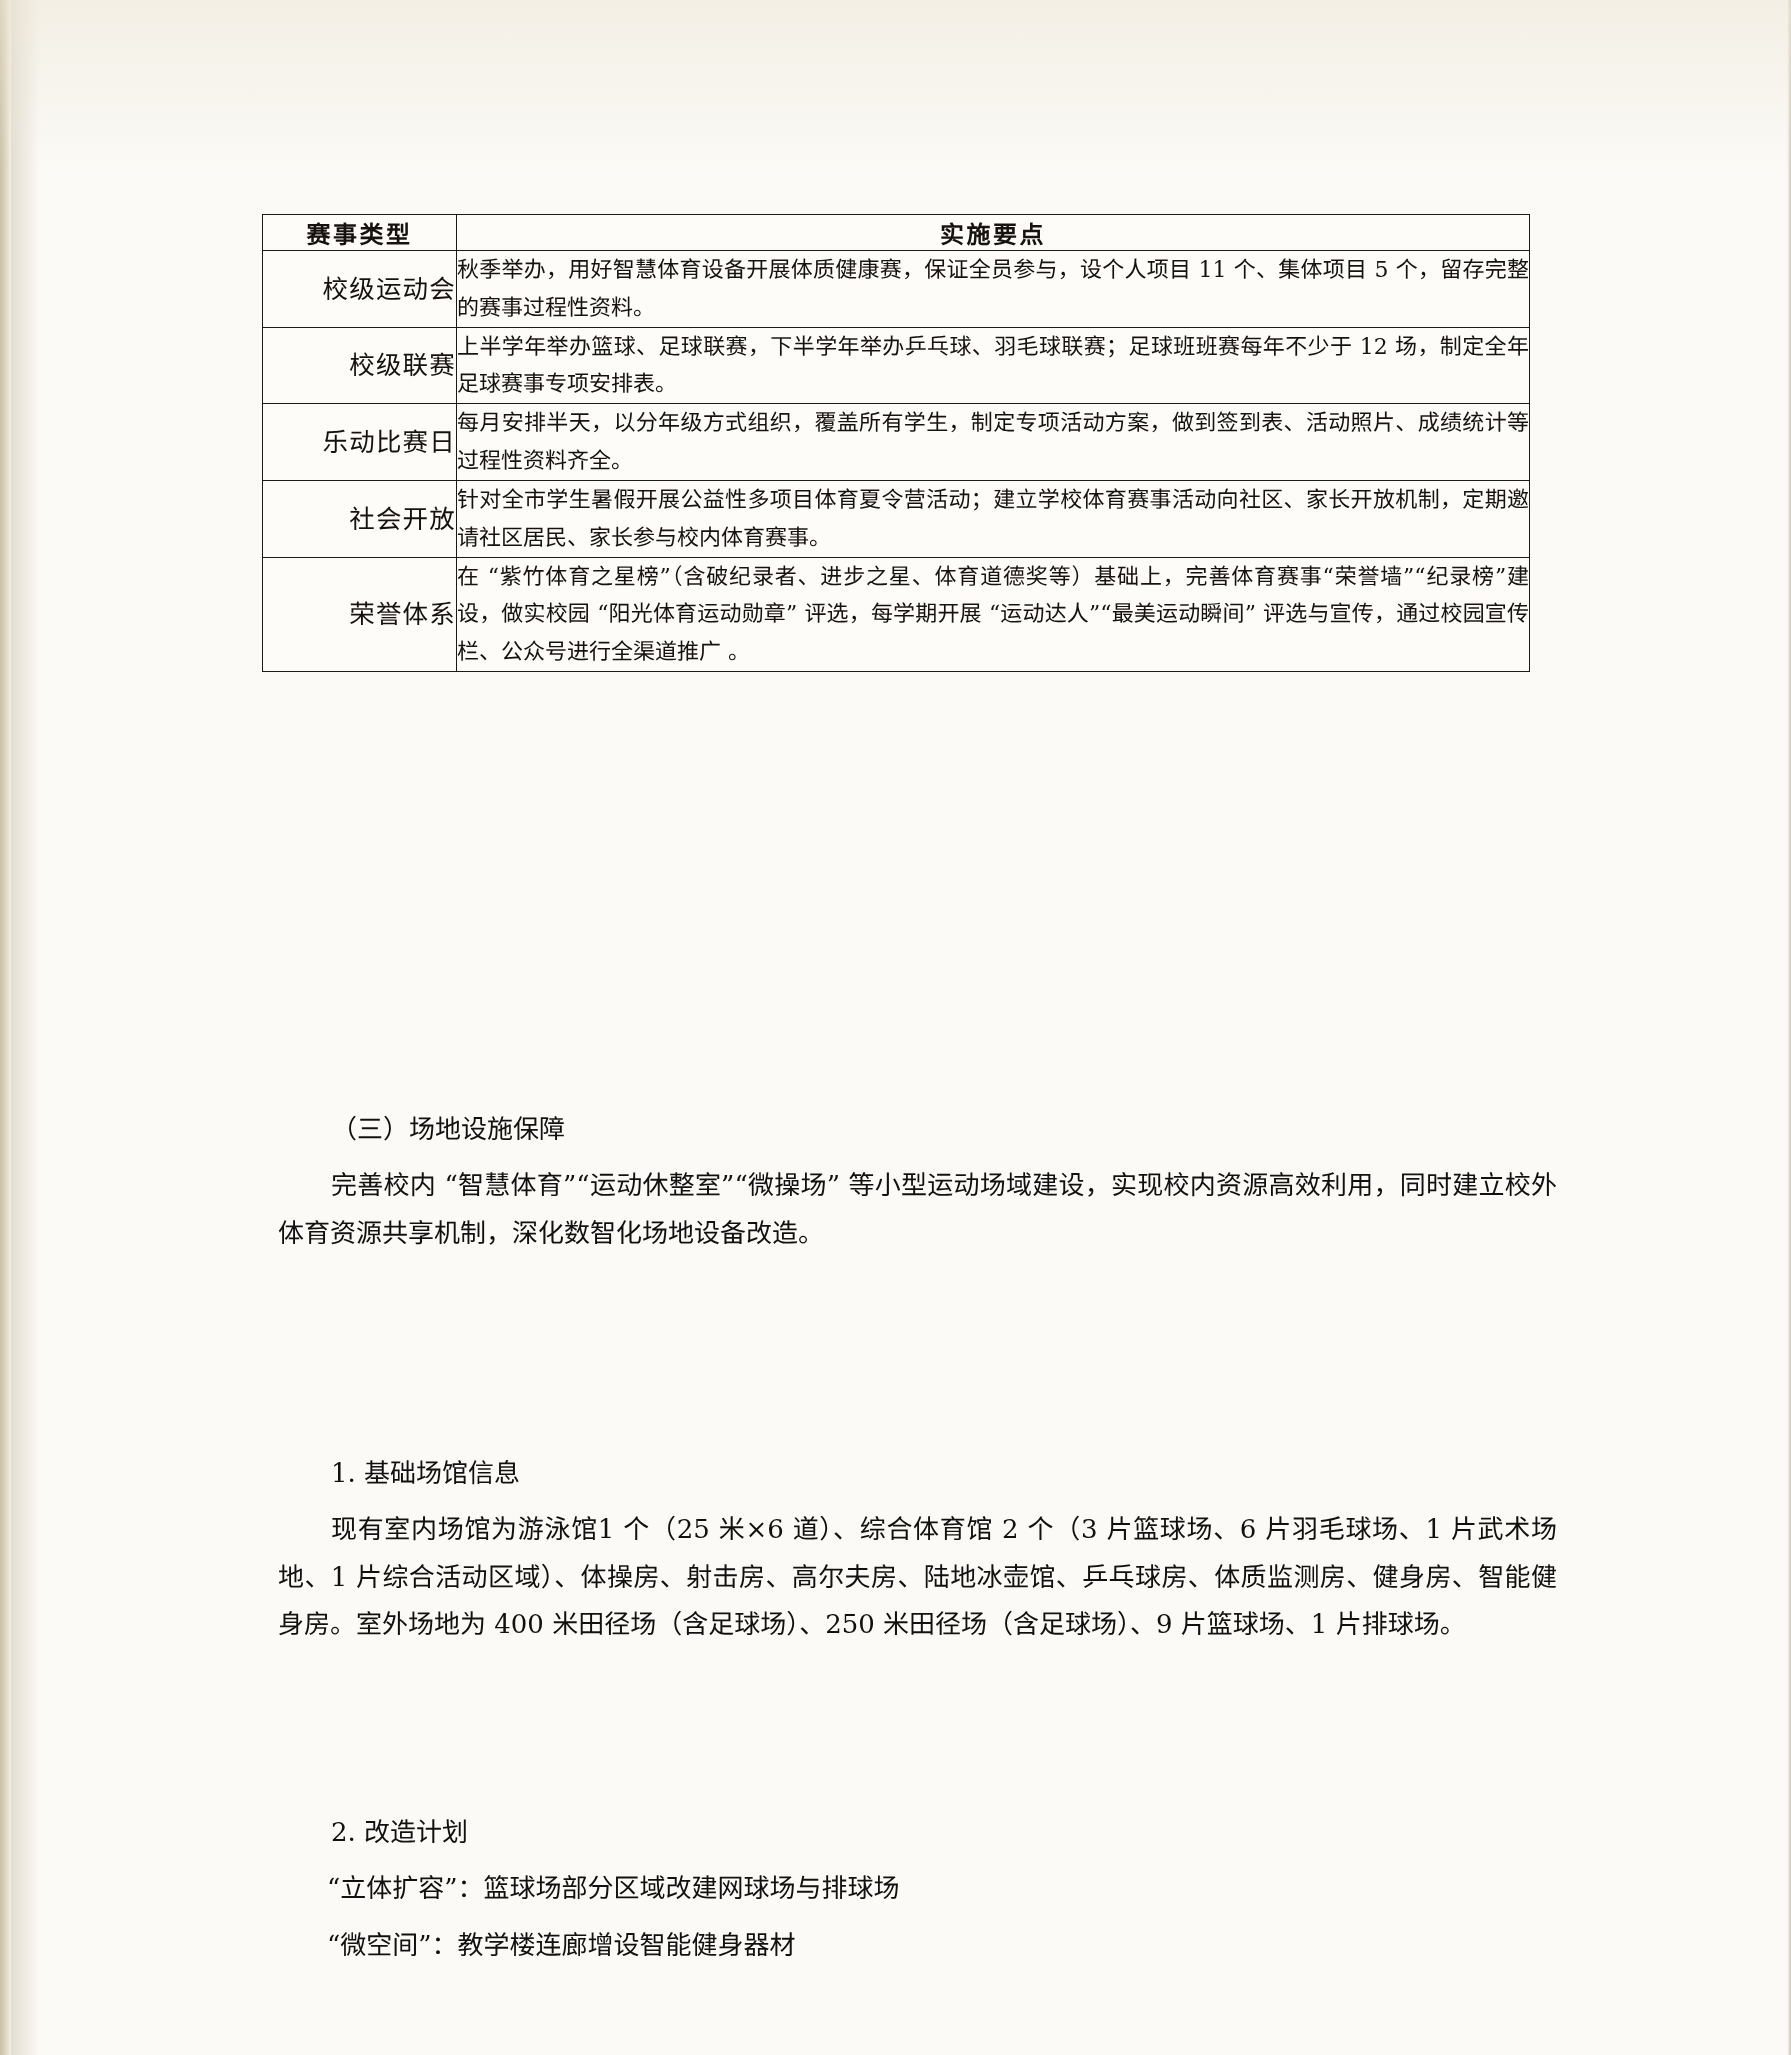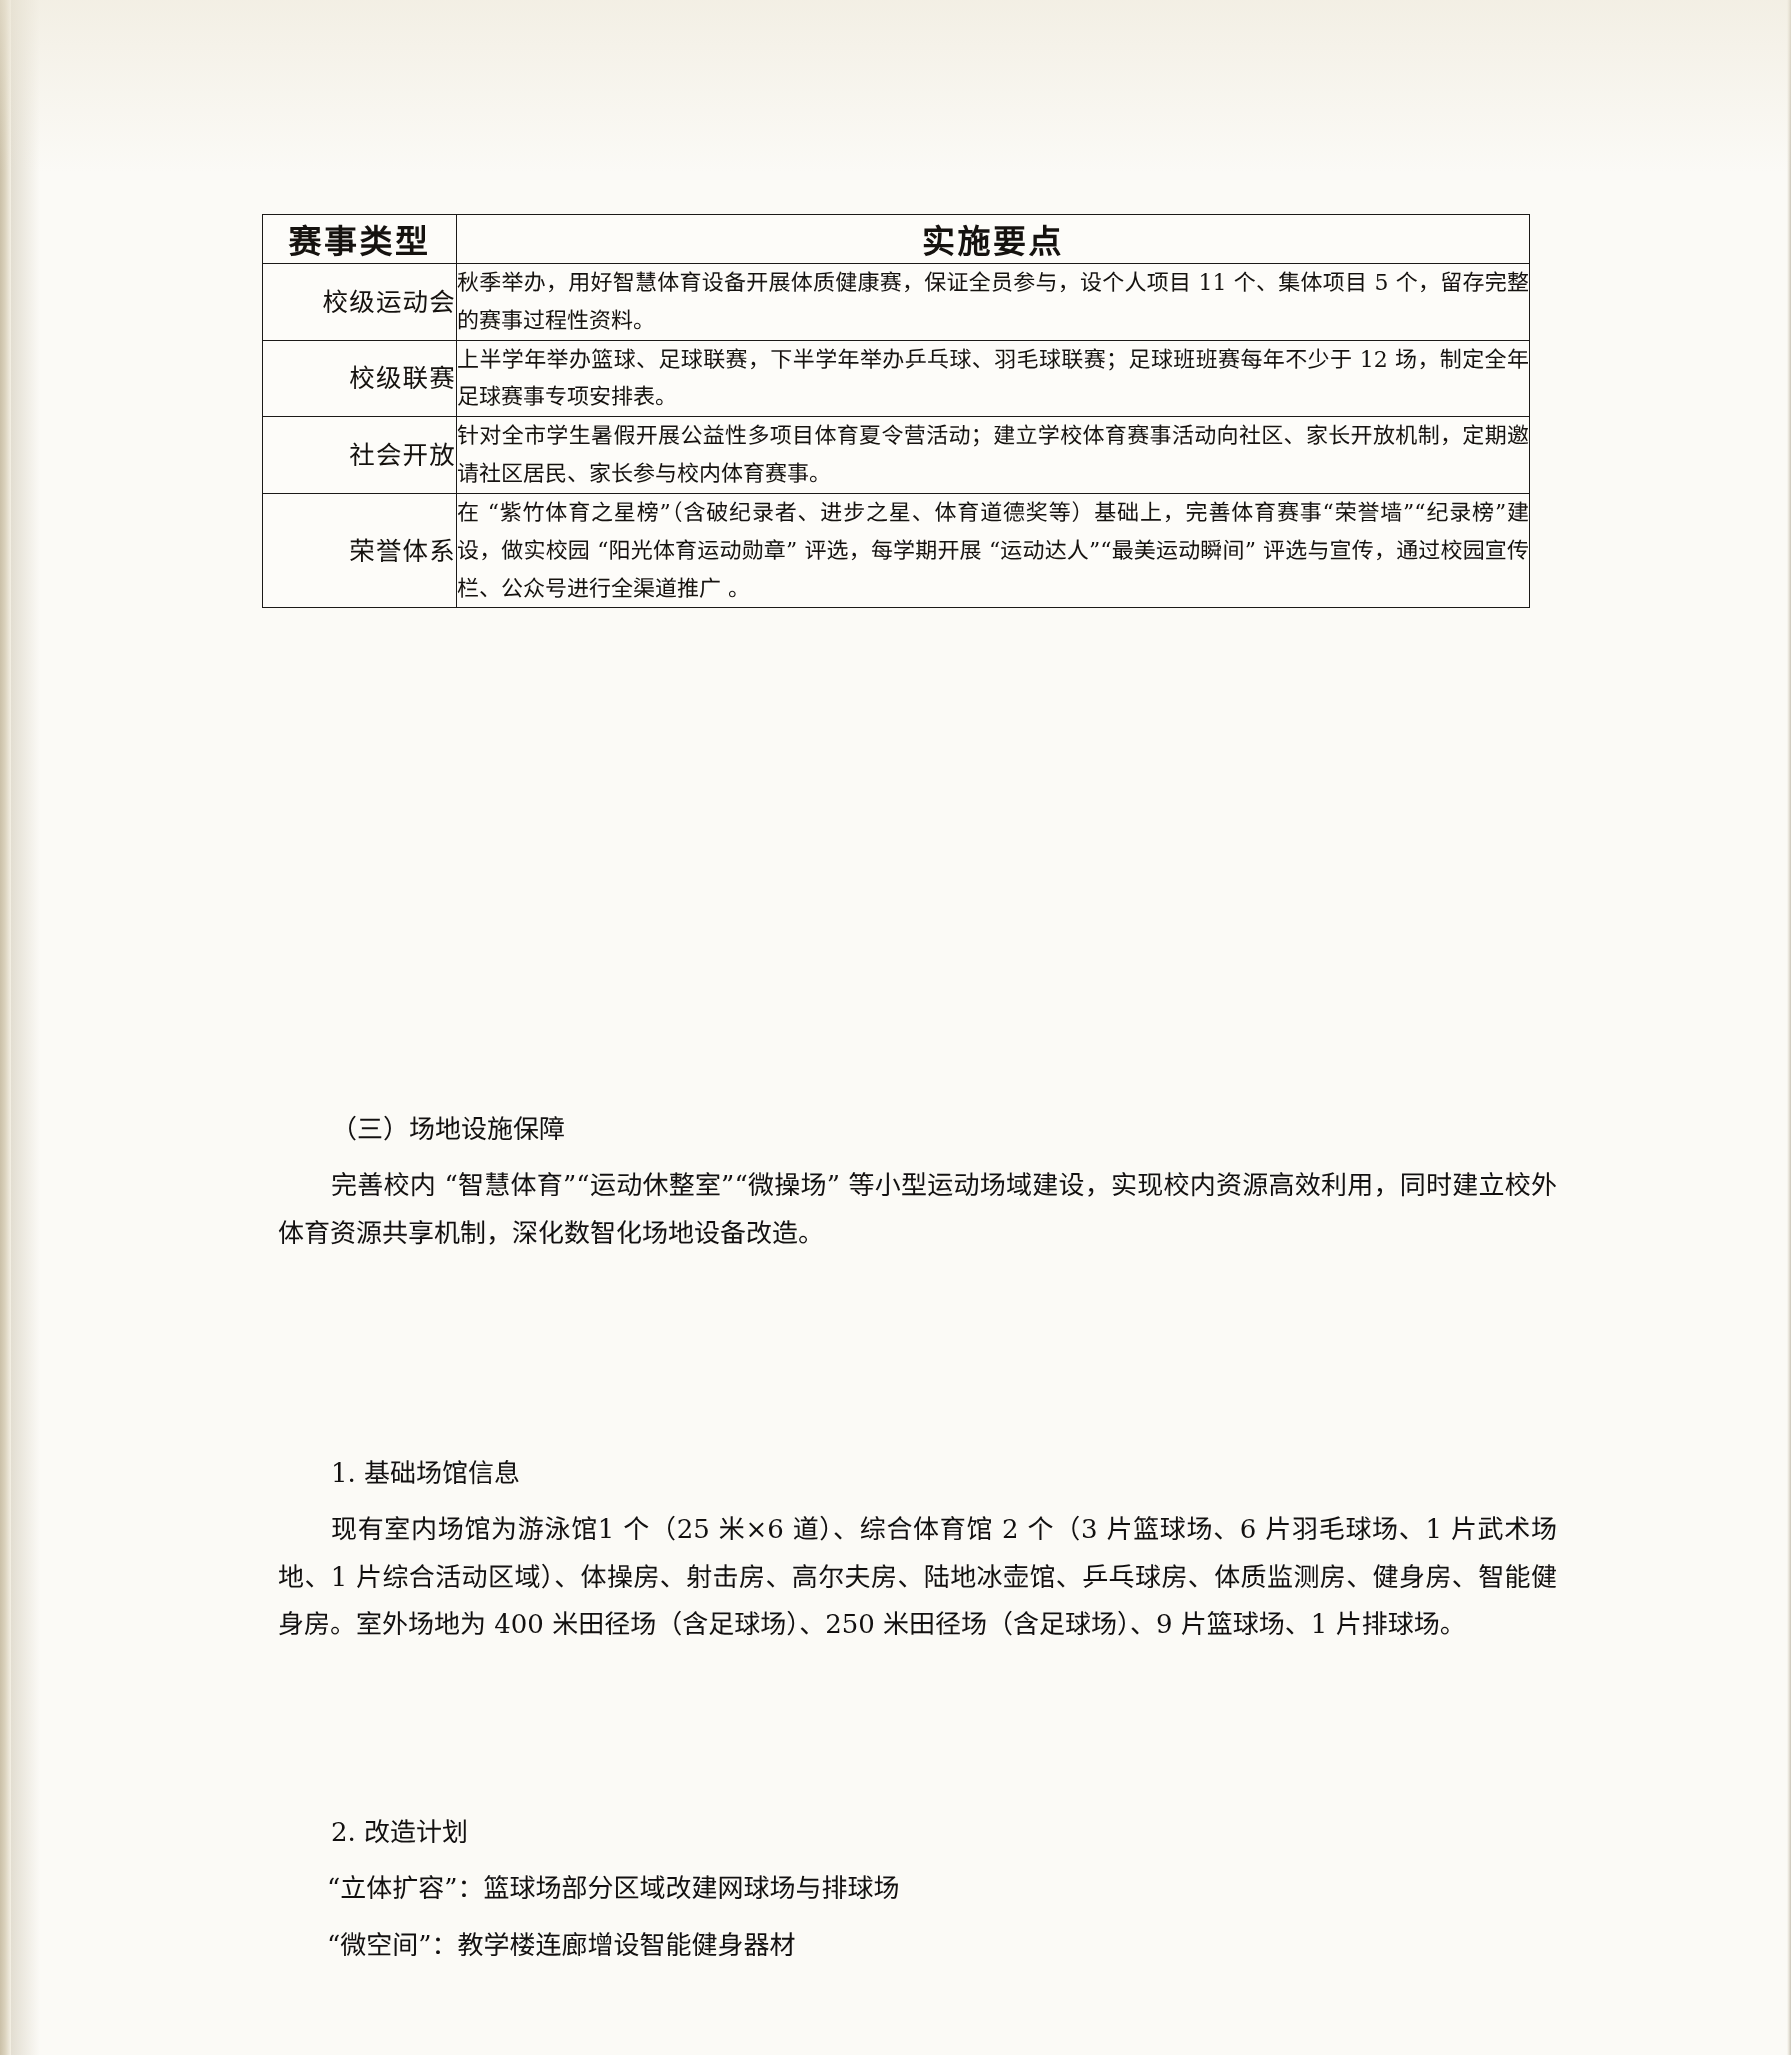--- a/index.html
+++ b/index.html
@@ -66,21 +66,21 @@
     border: 1.6px solid #1c1a18;
     padding: 0;
     vertical-align: middle;
     color: #15120f;
   }
   .col-type  { width: 194px; }
   .col-point { width: 1073px; }
 
   .th-cell {
     text-align: center;
-    font-size: 33px;
+    font-size: 24px;
     font-weight: 700;
     letter-spacing: 2.5px;
     padding: 14px 0 15px;
     font-family: "DejaVu Serif", "Liberation Serif", serif;
   }
   .type-cell {
     text-align: right;
     font-size: 25.5px;
     letter-spacing: 1.2px;
     padding: 4.1px 3.3px;
@@ -140,20 +140,24 @@
     <tbody>
       <tr>
         <td class="type-cell">校级运动会</td>
         <td class="point-cell">秋季举办，用好智慧体育设备开展体质健康赛，保证全员参与，设个人项目 11 个、集体项目 5 个，留存完整的赛事过程性资料。</td>
       </tr>
       <tr>
         <td class="type-cell">校级联赛</td>
         <td class="point-cell">上半学年举办篮球、足球联赛，下半学年举办乒乓球、羽毛球联赛；足球班班赛每年不少于 12 场，制定全年足球赛事专项安排表。</td>
       </tr>
       <tr>
+        <td class="type-cell">乐动比赛日</td>
+        <td class="point-cell">每月安排半天，以分年级方式组织，覆盖所有学生，制定专项活动方案，做到签到表、活动照片、成绩统计等过程性资料齐全。</td>
+      </tr>
+      <tr>
         <td class="type-cell">社会开放</td>
         <td class="point-cell">针对全市学生暑假开展公益性多项目体育夏令营活动；建立学校体育赛事活动向社区、家长开放机制，定期邀请社区居民、家长参与校内体育赛事。</td>
       </tr>
       <tr>
         <td class="type-cell">荣誉体系</td>
         <td class="point-cell">在 “紫竹体育之星榜”（含破纪录者、进步之星、体育道德奖等）基础上，完善体育赛事“荣誉墙”“纪录榜”建设，做实校园 “阳光体育运动勋章” 评选，每学期开展 “运动达人”“最美运动瞬间” 评选与宣传，通过校园宣传栏、公众号进行全渠道推广 。</td>
       </tr>
     </tbody>
   </table>
 

